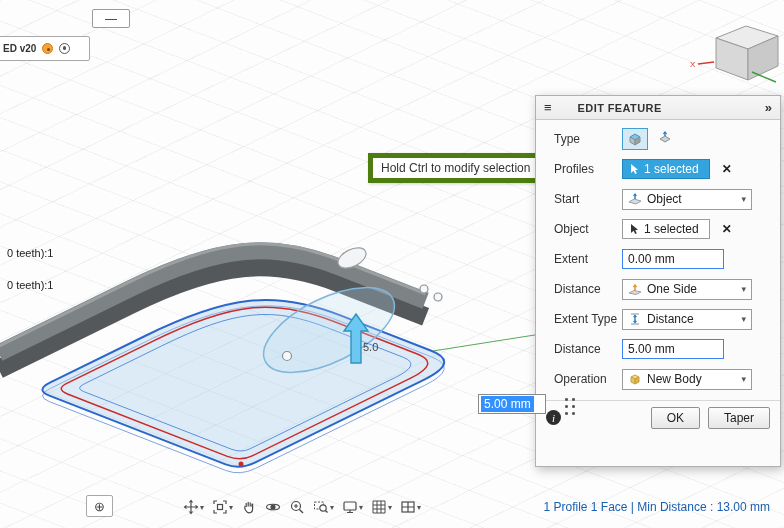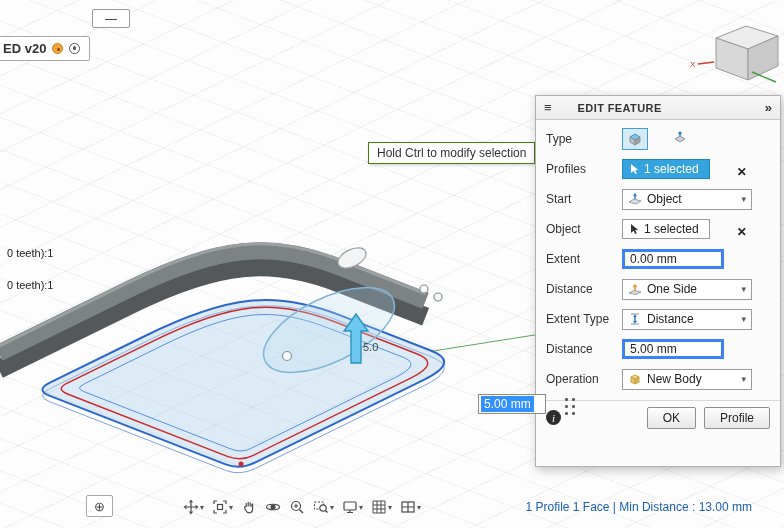--- a/index.html
+++ b/index.html
@@ -15,33 +15,33 @@
   svg.scene { position:absolute; left:0; top:0; }
 
   
   .collapse-box { position:absolute; left:92px; top:9px; width:38px; height:19px;
     background:#fff; border:1px solid #9b9b9b; border-radius:2px;
     display:flex; align-items:center; justify-content:center;
     font-size:12px; color:#333; cursor:pointer; }
   .doc-box { position:absolute; left:-8px; top:36px; width:98px; height:25px;
     background:#fff; border:1px solid #a8a8a8; border-radius:2px;
     display:flex; align-items:center; gap:6px; padding-left:10px; }
-  .doc-label { font-size:13px; font-weight:bold; color:#333; white-space:nowrap;text-align:right; }
+  .doc-label { font-size:10px; font-weight:bold; color:#333; white-space:nowrap;text-align:right; }
   .orange-dot { width:11px; height:11px; border-radius:50%; background:#f2a33c;
     border:1px solid #d07f10; position:relative; }
   .orange-dot::after { content:""; position:absolute; left:3.5px; top:3.5px; width:3px; height:3px;
     background:#7a4a00; border-radius:50%; }
   .record-dot { width:11px; height:11px; border-radius:50%; border:1.5px solid #555; position:relative; }
   .record-dot::after { content:""; position:absolute; left:2.2px; top:2.2px; width:3.6px; height:3.6px;
     background:#555; border-radius:50%; }
 
   .browser-item { position:absolute; left:7px; font-size:11px; color:#222; white-space:nowrap; }
 
-  .tooltip { position:absolute; left:368px; top:142px; background:#fff;
-    border:1px solid #4d7c0f; padding:3px 8px; font-size:12px; color:#333;
+  .tooltip { position:absolute; left:368px; top:153px; background:#fff;
+    border:5px solid #4d7c0f; padding:3px 8px; font-size:12px; color:#333;
     box-shadow:1px 1px 3px rgba(0,0,0,0.18); white-space:nowrap; }
 
   
   .float-input { position:absolute; left:478px; top:394px; width:68px; height:20px;
     background:#fff; border:1px solid #8a8a8a; display:flex; align-items:center;
     padding:0 2px; z-index:30; }
   .float-input .sel { background:#3390ff; color:#fff; font-size:12px; padding:1px 3px; }
   .grip-dots { position:absolute; left:563px; top:396px; width:14px; height:21px; z-index:30;
     display:grid; grid-template-columns:1fr 1fr; grid-template-rows:1fr 1fr 1fr;
     justify-items:center; align-items:center; cursor:grab; }
@@ -52,35 +52,35 @@
     background:#fbfbfb; border:1px solid #b0b0b0; box-shadow:2px 3px 10px rgba(0,0,0,0.25);
     z-index:20; }
   .dialog-header { height:24px; background:linear-gradient(#f7f7f7,#ececec);
     border-bottom:1px solid #c8c8c8; display:flex; align-items:center; padding:0 8px; }
   .dialog-grip { font-size:13px; color:#333; cursor:grab; }
   .dialog-title { font-size:11px; font-weight:bold; color:#333; letter-spacing:0.4px; margin-left:26px; }
   .dialog-chevrons { margin-left:auto; font-size:13px; font-weight:bold; color:#333; cursor:pointer; }
   .dialog-body { padding-top:4px; }
   .row { display:grid; grid-template-columns:76px 1fr; align-items:center;
     height:30px; padding:0 8px 0 10px; }
-  .row-label { font-size:12px; color:#333; }
-  .ctrl { display:flex; align-items:flex-end;gap:15px; }
+  .row-label { font-size:12px; color:#333;margin-left:8px; }
+  .ctrl { display:flex; align-items:center; }
   .type-btn { width:26px; height:22px; display:flex; align-items:center; justify-content:center;
     border:1px solid transparent; cursor:pointer; }
   .type-btn.selected { background:#d5eaf7; border-color:#3f9fd5; }
   .type-btn + .type-btn { margin-left:4px; }
   .chip { display:inline-flex; align-items:center; gap:5px; height:20px;
     padding:0 10px 0 6px; font-size:12px; cursor:pointer; }
   .chip-blue { background:#35a3de; border:1px solid #1f86bd; color:#fff; }
   .chip-white { background:#fff; border:1px solid #9b9b9b; color:#222; }
   .x-btn { margin-left:12px; font-size:12px; font-weight:bold; color:#222; cursor:pointer; }
   .dd { width:130px; height:21px; background:#fff; border:1px solid #9b9b9b;
     display:flex; align-items:center; gap:5px; padding:0 5px; font-size:12px; color:#222; cursor:pointer; }
   .dd .caret { margin-left:auto; font-size:9px; color:#555; }
-  .txt { width:102px; height:20px; border:3px solid #3b82f6; background:#fff;
+  .txt { width:102px; height:20px; border:1px solid #3b82f6; background:#fff;
     font-size:12px; padding:0 5px; color:#222; font-family:"Liberation Sans", sans-serif; }
   .dialog-footer { height:34px; margin-top:6px; border-top:1px solid #d8d8d8;
     display:flex; align-items:center; padding:0 10px; }
   .info-icon { width:15px; height:15px; border-radius:50%; background:#2d2d2d; color:#fff;
     font-family:"Liberation Serif", serif; font-style:italic; font-size:11px;
     display:flex; align-items:center; justify-content:center; cursor:pointer; }
   .btn { border:1px solid #8f8f8f; border-radius:2px; background:linear-gradient(#fdfdfd,#e7e7e7);
     font-size:12px; color:#222; padding:3px 15px; cursor:pointer; font-family:"Liberation Sans", sans-serif; }
   .btn-ok { margin-left:auto; }
   .btn-cancel { margin-left:8px; }
@@ -88,21 +88,21 @@
   
   .navbar { position:absolute; left:183px; top:499px; display:flex; align-items:center; gap:8px; z-index:15; }
   .nav-group { display:flex; align-items:center; gap:1px; cursor:pointer; }
   .nav-caret { font-size:8px; color:#555; }
 
   .bottom-left-btn { position:absolute; left:86px; top:495px; width:27px; height:22px;
     background:#fff; border:1px solid #a8a8a8; border-radius:2px;
     display:flex; align-items:center; justify-content:center;
     font-size:13px; color:#444; cursor:pointer; z-index:15; }
 
-  .status-text { position:absolute; right:32px; top:500px; font-size:12px;
+  .status-text { position:absolute; right:14px; top:500px; font-size:12px;
     color:#1b5fae; white-space:nowrap; z-index:15; }
 </style>
 </head>
 <body>
 
 <div id="app">
 
   <div class="canvas-grid"></div>
 
   <svg class="scene" width="784" height="528" viewBox="0 0 784 528">
@@ -302,21 +302,21 @@
             <span>New Body</span>
             <span class="caret">▾</span>
           </span>
         </span>
       </div>
 
     </div>
     <div class="dialog-footer">
       <span class="info-icon">i</span>
       <button class="btn btn-ok">OK</button>
-      <button class="btn btn-cancel">Profile</button>
+      <button class="btn btn-cancel">Taper</button>
     </div>
   </div>
 
   <div class="navbar">
     <span class="nav-group">
       <svg width="16" height="16" viewBox="0 0 16 16">
         <path d="M8 2 V14 M2 8 H14" stroke="#4b4b4b" stroke-width="1.2" fill="none"></path>
         <path d="M6.5 3.5 L8 1.5 L9.5 3.5 M6.5 12.5 L8 14.5 L9.5 12.5 M3.5 6.5 L1.5 8 L3.5 9.5 M12.5 6.5 L14.5 8 L12.5 9.5" stroke="#4b4b4b" stroke-width="1.2" fill="none"></path>
       </svg>
       <span class="nav-caret">▾</span>

